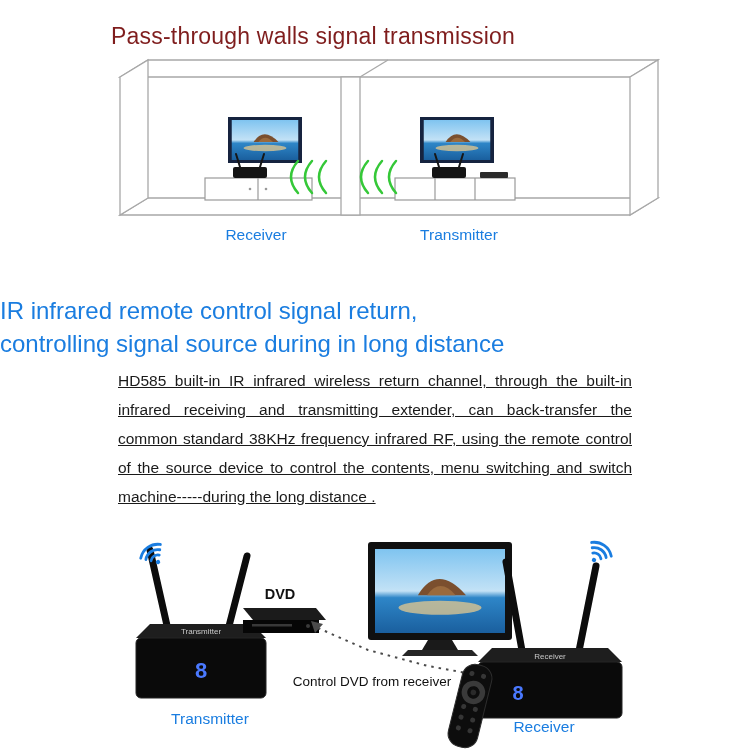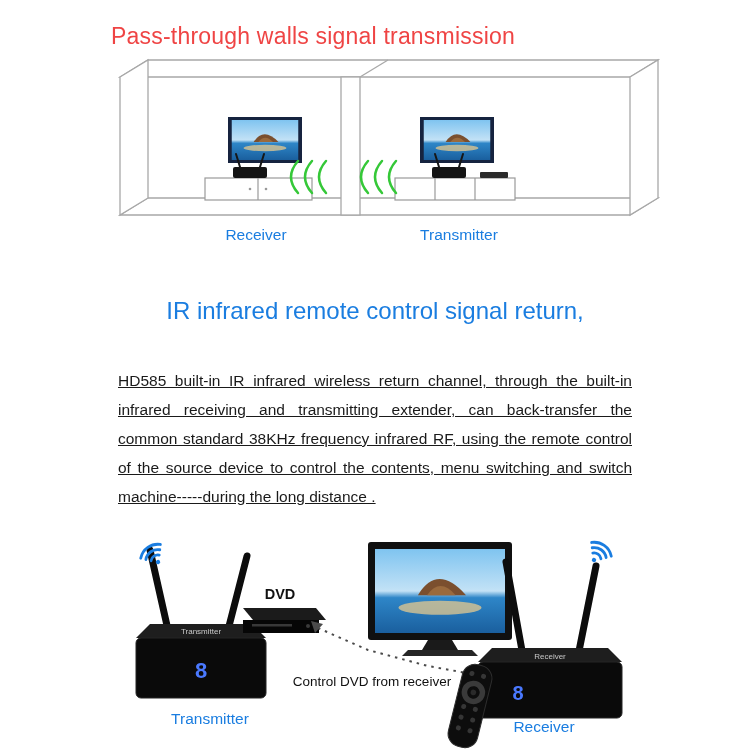--- a/index.html
+++ b/index.html
@@ -2,24 +2,24 @@
 <html><head>
 <meta charset="utf-8">
 <style>
   html,body{margin:0;padding:0;}
   body{
     width:750px;height:750px;position:relative;background:#ffffff;
     font-family:"Liberation Sans", sans-serif;overflow:hidden;
   }
   .title1{
     position:absolute;top:8px;left:0;width:626px;text-align:center;
-    color:#ef4444;font-size:23px;font-weight:400;letter-spacing:0.2px;
+    color:#7f1d1d;font-size:23px;font-weight:400;letter-spacing:0.2px;
   }
   .title2{
-    position:absolute;top:274px;left:0;width:750px;text-align:center;
+    position:absolute;top:274px;left:0;width:750px;
     color:#1a7de0;font-size:24px;line-height:33px;font-weight:400;
   }
   .paragraph{
     position:absolute;top:350px;left:118px;width:514px;
     font-size:15.5px;line-height:29px;color:#1a1a1a;
     text-align:justify;
     text-decoration:underline;
   }
   .room-svg{position:absolute;top:55px;left:0;}
   .products-svg{position:absolute;top:528px;left:0;}
@@ -98,20 +98,21 @@
     <path class="arc" d="M382,106 q-14,16 0,32"></path>
     <path class="arc" d="M396,106 q-14,16 0,32"></path>
   </g>
 
   <text class="blue-label" x="256" y="185" text-anchor="middle">Receiver</text>
   <text class="blue-label" x="459" y="185" text-anchor="middle">Transmitter</text>
 </svg>
 
 <h2 class="title2">
   <span>IR infrared remote control signal return,</span><br>
+  <span>controlling signal source during in long distance</span>
 </h2>
 
 <p class="paragraph">HD585 built-in IR infrared wireless return channel, through the built-in infrared receiving and transmitting extender, can back-transfer the common standard 38KHz frequency infrared RF, using the remote control of the source device to control the contents, menu switching and switch machine-----during the long distance .</p>
 
 <svg class="products-svg" width="750" height="222" viewBox="0 0 750 222">
 
   <g>
     <line class="antenna" x1="168" y1="102" x2="150" y2="22"></line>
     <line class="antenna" x1="228" y1="102" x2="247" y2="28"></line>
     <g transform="translate(158,34) rotate(-35)">

